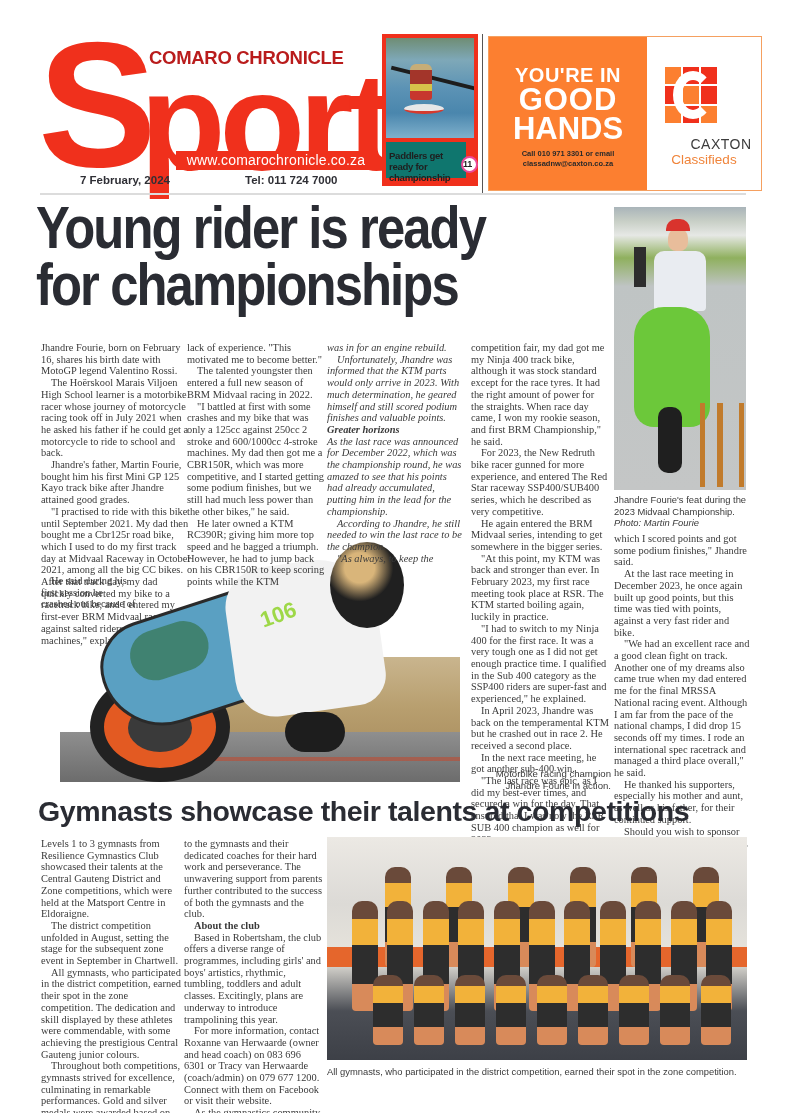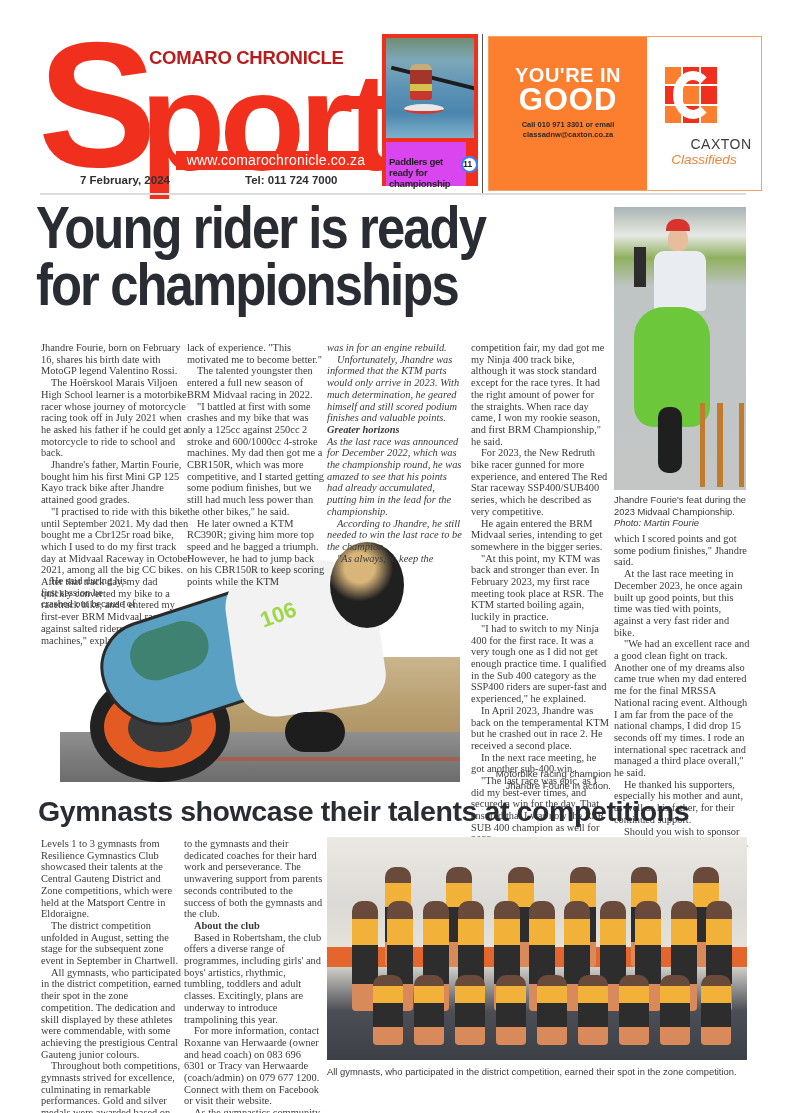--- a/index.html
+++ b/index.html
@@ -18,38 +18,38 @@
   .tel { left: 209px; }
   .free { left: 352px; }
   .masthead-rule { position: absolute; left: 40px; top: 193px; width: 706px; height: 2px; background: #dcdcdc; }
 
   
   .teaser { position: absolute; left: 382px; top: 34px; width: 96px; height: 152px; background: #f0301c; padding: 4px; }
   .teaser-photo { width: 88px; height: 100px; background: linear-gradient(180deg, #6f8d74 0%, #7ea8b8 22%, #5c93b5 50%, #4a86ad 75%, #7fb0cc 100%); position: relative; overflow: hidden; }
   .teaser-photo .paddler { position: absolute; left: 24px; top: 26px; width: 22px; height: 36px; background: linear-gradient(180deg,#c6ad77 0 18%, #a3352a 18% 55%, #d6c24a 55% 75%, #c7372e 75%); border-radius: 6px 6px 3px 3px; }
   .teaser-photo .paddle { position: absolute; left: 4px; top: 38px; width: 86px; height: 4px; background: #1d1d1d; transform: rotate(14deg); }
   .teaser-photo .boat { position: absolute; left: 18px; top: 66px; width: 40px; height: 10px; background: #e8e8e8; border-radius: 50%; border-bottom: 3px solid #d63a2e; }
-  .teaser-caption { width: 80px; height: 44px; background: #d946ef; margin-top: 4px; padding: 14px 3px; font-family: "Liberation Sans", sans-serif; font-weight: 700; font-size: 9.6px; line-height: 11px; color: #1f1f1f; position: relative; letter-spacing: -0.3px; }
-  .teaser-page { position: absolute; right: -12px; top: 14px; width: 17px; height: 17px; border: 2px solid #3b82f6; border-radius: 50%; background: #fff; font-size: 9px; line-height: 13px; text-align: left; color: #1f1f1f; }
+  .teaser-caption { width: 80px; height: 36px; background: #0f766e; margin-top: 4px; padding: 8px 3px; font-family: "Liberation Sans", sans-serif; font-weight: 700; font-size: 9.6px; line-height: 11px; color: #1f1f1f; position: relative; letter-spacing: -0.3px; }
+  .teaser-page { position: absolute; right: -12px; top: 14px; width: 17px; height: 17px; border: 2px solid #ec4899; border-radius: 50%; background: #fff; font-size: 9px; line-height: 13px; text-align: left; color: #1f1f1f; }
   .vrule { position: absolute; left: 482px; top: 34px; width: 1px; height: 160px; background: #555; }
 
   
   .ad { position: absolute; left: 488px; top: 36px; width: 274px; height: 155px; border: 1px solid #f5a060; display: flex; }
   .ad-left { width: 158px; height: 100%; background: #fc7f30; color: #fff; font-family: "Liberation Sans", sans-serif; text-align: center; padding-top: 28px; }
   .ad-l1 { font-weight: 700; font-size: 20px; line-height: 20px; letter-spacing: 0.5px; }
   .ad-l2 { font-weight: 700; font-size: 31px; line-height: 29px; letter-spacing: 1px; }
   .ad-l3 { font-weight: 700; font-size: 31px; line-height: 29px; letter-spacing: 0px; }
   .ad-contact { font-size: 7.5px; line-height: 10px; color: #2a2a2a; font-weight: 700; margin-top: 6px; }
   .ad-right { flex: 1; background: #fff; position: relative; }
   .caxton-logo { position: absolute; left: 18px; top: 30px; width: 52px; height: 56px; display: grid; grid-template-columns: repeat(3, 1fr); grid-template-rows: repeat(3, 1fr); gap: 2px; }
   .caxton-logo span { display: block; }
   .caxton-C { position: absolute; left: 26px; top: 34px; width: 40px; height: 48px; border: 9px solid #ffffff; border-right-color: transparent; border-radius: 50%; }
   .caxton-name { position: absolute; left: 0; width: 100%; text-align: center; font-family: "Liberation Sans", sans-serif; }
   .caxton-name.c1 { top: 99px; font-size: 14px; color: #3c3c3c; letter-spacing: 0.5px; margin-left: 17px; }
-  .caxton-name.c2 { top: 115px; font-size: 13.5px; color: #f0843a; font-style: italic; }
+  .caxton-name.c2 { top: 115px; font-size: 13.5px; color: #f0843a; }
 
   
   .headline { position: absolute; left: 36px; top: 200px; width: 580px; font-family: "Liberation Sans", sans-serif; font-weight: 700; font-size: 59px; line-height: 57px; color: #2a2c33; letter-spacing: -2.2px; transform: scaleX(0.86); transform-origin: left top; white-space: nowrap; }
   .col { position: absolute; font-size: 10.4px; line-height: 11.7px; color: #3a3a3a; text-align: left; }
   .col p { text-indent: 10px; }
   .col p.first { text-indent: 0; }
   .col .subhead { font-weight: 700; text-indent: 0; }
   .col1 { left: 41px; top: 342px; width: 150px; }
   .col2 { left: 187px; top: 342px; width: 140px; }
   .col3 { left: 327px; top: 342px; width: 135px; font-style: italic; }
@@ -122,20 +122,21 @@
       <span>Paddlers get ready for championship</span>
       <span class="teaser-page">11</span>
     </div>
   </div>
   <div class="vrule"></div>
 
   <div class="ad">
     <div class="ad-left">
       <div class="ad-l1">YOU'RE IN</div>
       <div class="ad-l2">GOOD</div>
+      <div class="ad-l3">HANDS</div>
       <div class="ad-contact">
         <div>Call 010 971 3301 or email</div>
         <div>classadnw@caxton.co.za</div>
       </div>
     </div>
     <div class="ad-right">
       <div class="caxton-logo">
         <span style="background:#fc7f30"></span>
           <span style="background:#f0301c"></span>
           <span style="background:#f0301c"></span>
@@ -239,21 +240,21 @@
 
 <div class="col gcol1">
   <p class="first">Levels 1 to 3 gymnasts from Resilience Gymnastics Club showcased their talents at the Central Gauteng District and Zone competitions, which were held at the Matsport Centre in Eldoraigne.</p>
   <p>The district competition unfolded in August, setting the stage for the subsequent zone event in September in Chartwell.</p>
   <p>All gymnasts, who participated in the district competition, earned their spot in the zone competition. The dedication and skill displayed by these athletes were commendable, with some achieving the prestigious Central Gauteng junior colours.</p>
   <p>Throughout both competitions, gymnasts strived for excellence, culminating in remarkable performances. Gold and silver medals were awarded based on final scores, recognising the exceptional talent and effort exhibited.</p>
 
 </div>
 
 <div class="col gcol2">
-  <p class="first">to the gymnasts and their dedicated coaches for their hard work and perseverance. The unwavering support from parents seconds contributed to the success of both the gymnasts and the club.</p>
+  <p class="first">to the gymnasts and their dedicated coaches for their hard work and perseverance. The unwavering support from parents further contributed to the success of both the gymnasts and the club.</p>
   <p class="subhead" style="text-indent:10px">About the club</p>
   <p>Based in Robertsham, the club offers a diverse range of programmes, including girls' and boys' artistics, rhythmic, tumbling, toddlers and adult classes. Excitingly, plans are underway to introduce trampolining this year.</p>
   <p>For more information, contact Roxanne van Herwaarde (owner and head coach) on 083 696 6301 or Tracy van Herwaarde (coach/admin) on 079 677 1200. Connect with them on Facebook or visit their website.</p>
   <p>As the gymnastics community looks ahead, these competitions have not only celebrated achievements but have set the stage for a promising future in the sport.</p>
 </div>
 
 <div class="gym-photo">
   <div class="wall-orange"></div>
   <div class="row r1">
     <div class="kid"></div>

